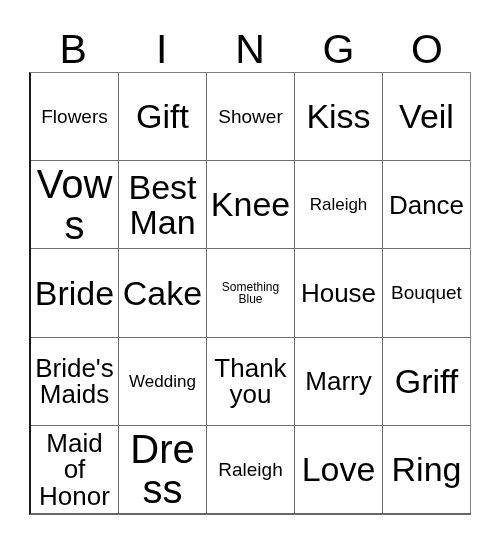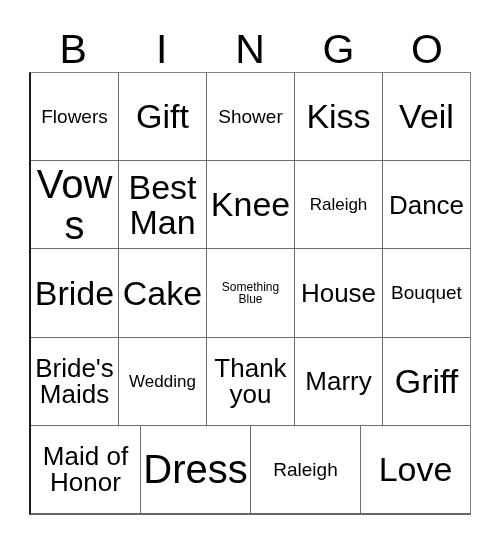--- a/index.html
+++ b/index.html
@@ -193,16 +193,19 @@
         </div>
       <div class="cell fs-lg">
           <span>Dress</span>
         </div>
       <div class="cell fs-sm">
           <span>Raleigh</span>
         </div>
       <div class="cell fs-xl">
           <span>Love</span>
         </div>
+      <div class="cell fs-xl">
+          <span>Ring</span>
+        </div>
     </div>
 
   </div>
 </div>
 
 </body></html>

